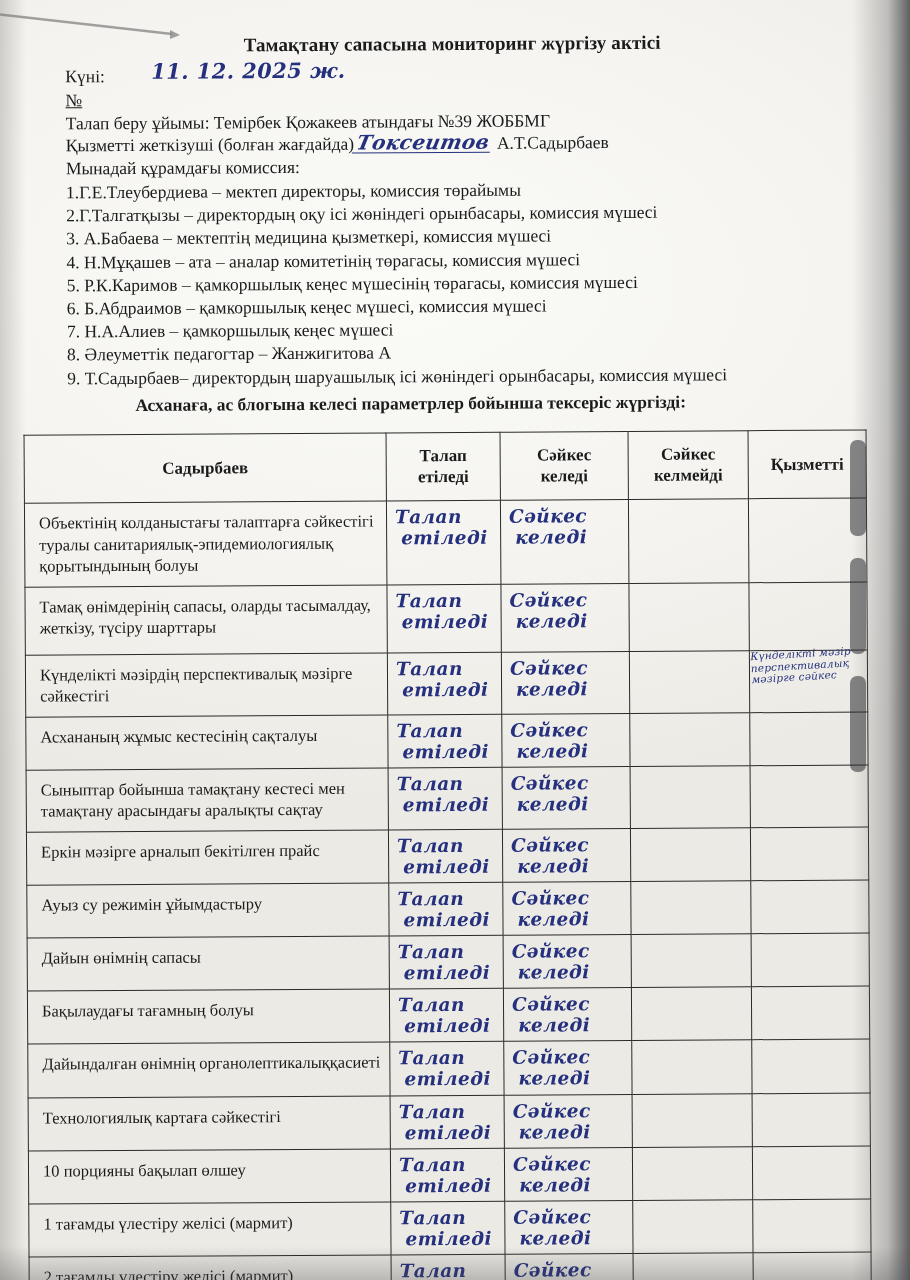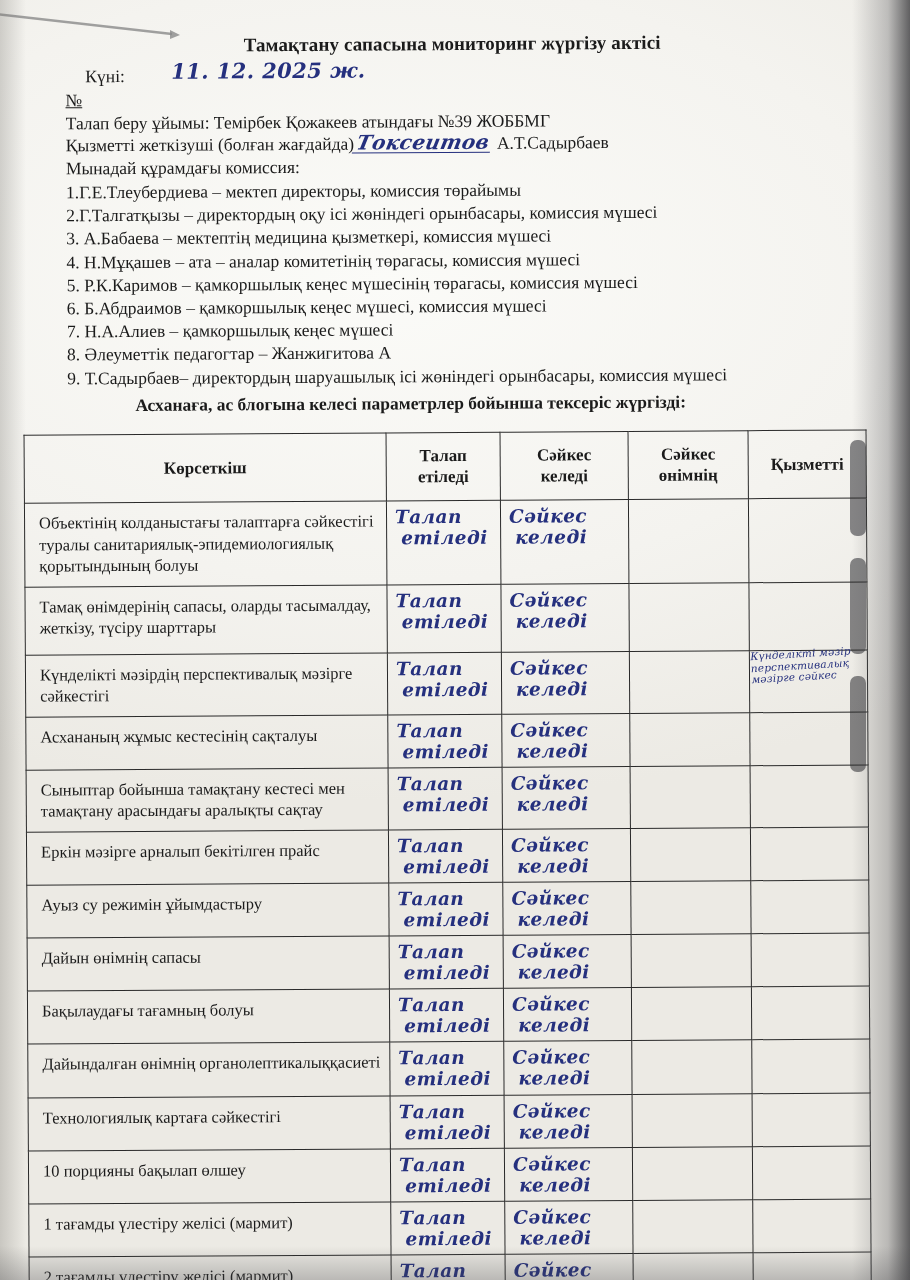--- a/index.html
+++ b/index.html
@@ -76,21 +76,21 @@
 
   .meta {
     position: absolute;
     left: 68px;
     top: 62px;
     width: 800px;
     font-size: 17.5px;
     line-height: 22px;
   }
   .meta .row-date { position: relative; height: 25px; }
-  .meta .lbl-date { display: inline-block; width: 86px; margin-left: 20px; }
+  .meta .lbl-date { display: inline-block; width: 86px; }
   .date-hw { font-size: 21px; position: relative; top: -3px; }
   .meta .row-no { height: 23px; }
   .no-underline { text-decoration: underline; text-decoration-thickness: 1px; }
 
   .meta .line { white-space: nowrap; }
   .sig {
     display: inline-block;
     font-size: 20px;
     border-bottom: 1.6px solid #25307e;
     padding: 0 3px 1px 3px;
@@ -231,33 +231,33 @@
       <colgroup>
         <col class="col-param">
           <col class="col-talap">
           <col class="col-saykes">
           <col class="col-kelme">
           <col class="col-esker">
       </colgroup>
       <thead>
         <tr>
           <th>
-            <span>Көрсеткіш</span>
+            <span>Садырбаев</span>
           </th>
           <th>
             <span>Талап</span><br>
             <span>етіледі</span>
           </th>
           <th>
             <span>Сәйкес</span><br>
             <span>келеді</span>
           </th>
           <th>
             <span>Сәйкес</span><br>
-            <span>өнімнің</span>
+            <span>келмейді</span>
           </th>
           <th>
             <span>Қызметті</span>
           </th>
         </tr>
       </thead>
       <tbody id="act-body">
           <tr style="height: 71px;">
             <td class="param">Объектінің колданыстағы талаптарға сәйкестігі туралы санитариялық-эпидемиологиялық қорытындының болуы</td>
             <td class="mark">

